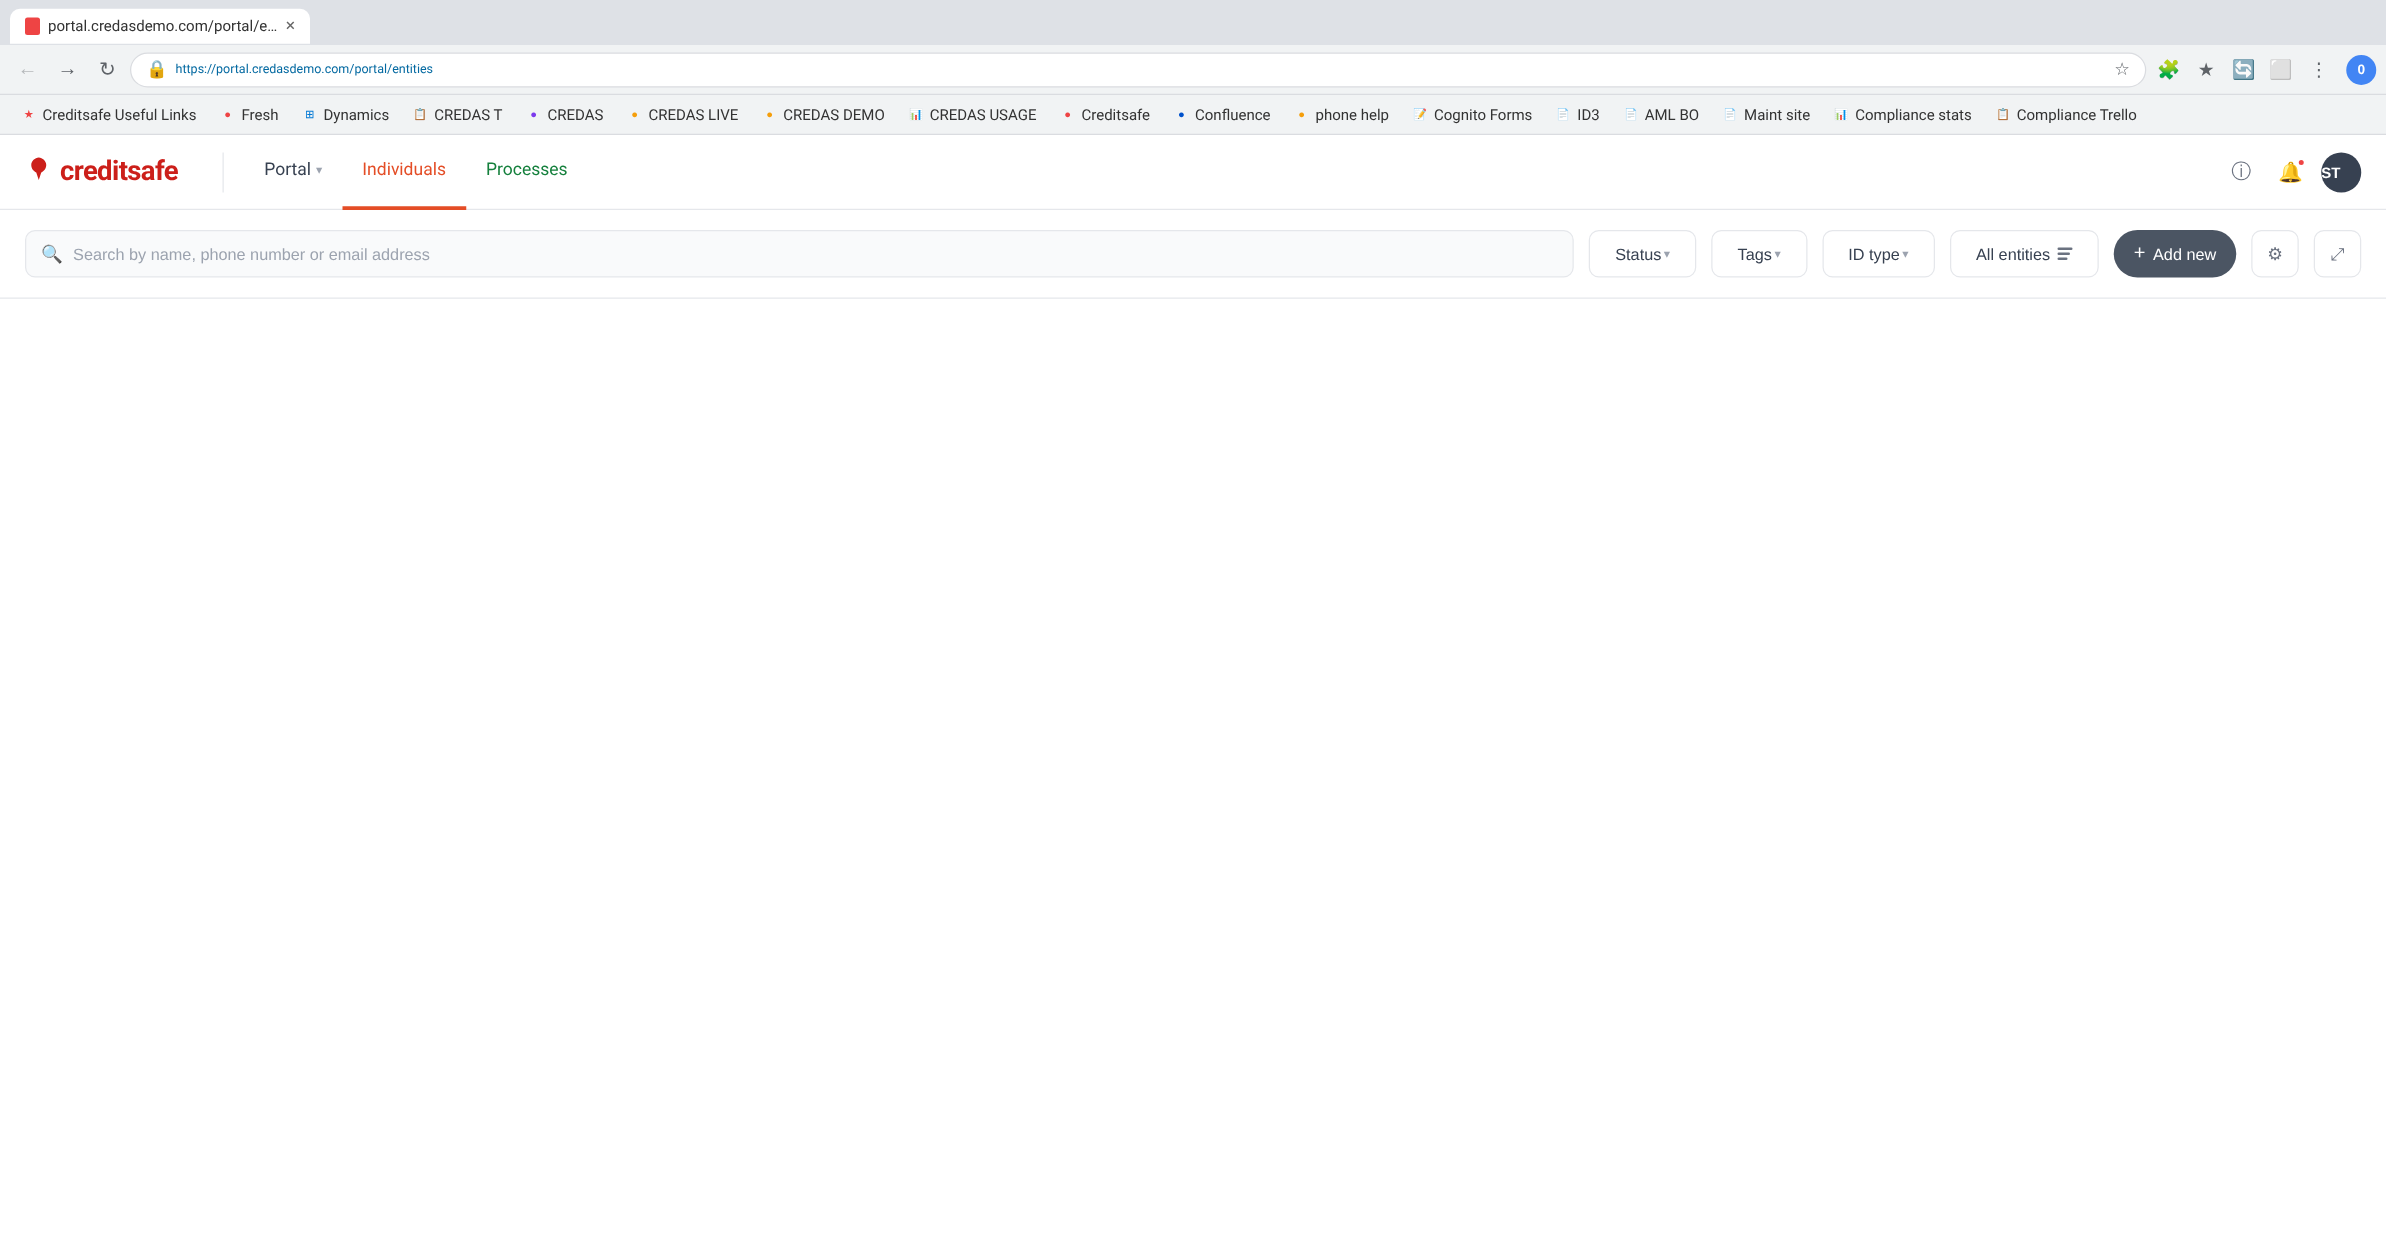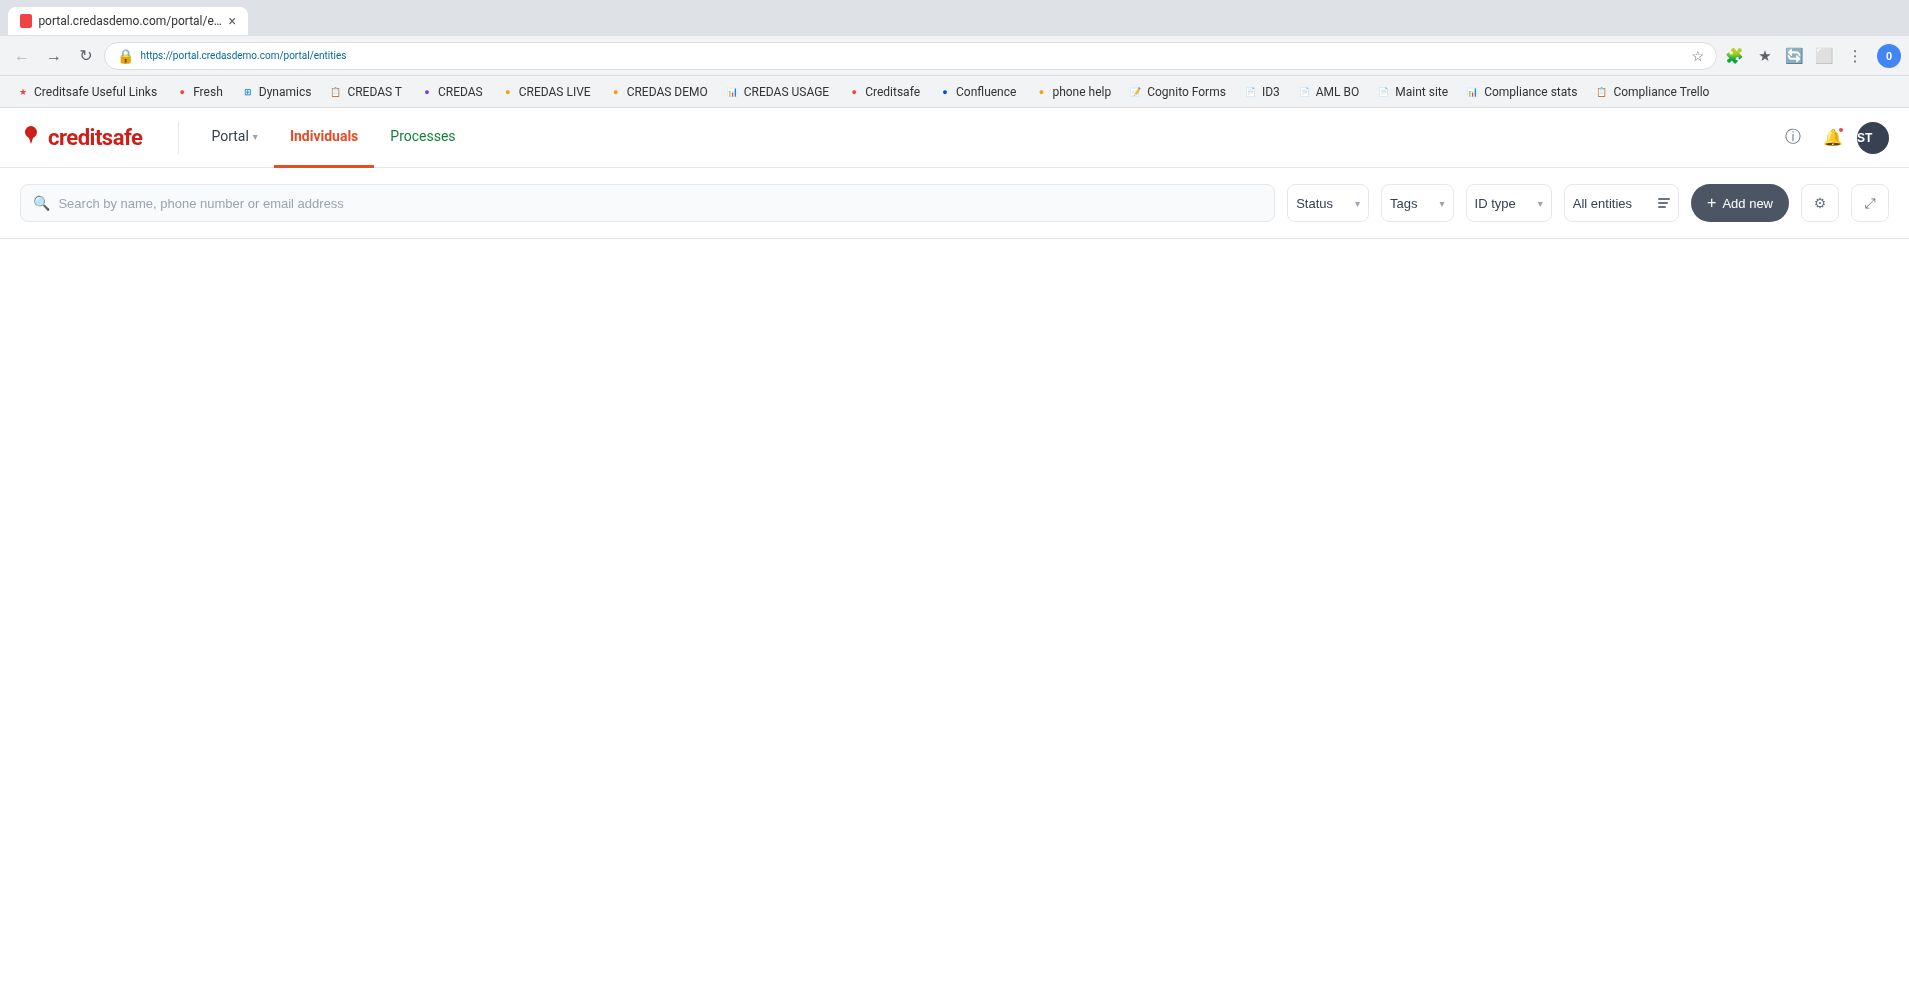--- a/index.html
+++ b/index.html
@@ -32,37 +32,37 @@
     
     .app { background: white; min-height: calc(1007px - 36px - 40px - 32px); }
 
     
     .app-header { background: white; border-bottom: 1px solid #e5e7eb; height: 60px; display: flex; align-items: center; padding: 0 20px; gap: 0; }
     .logo { display: flex; align-items: center; gap: 4px; margin-right: 20px; }
     .logo-text { font-size: 22px; font-weight: 700; color: #cc1f1a; letter-spacing: -0.5px; }
     .header-divider { width: 1px; height: 32px; background: #e5e7eb; margin: 0 16px; }
     .nav { display: flex; align-items: center; gap: 0; }
     .nav-item { padding: 0 16px; height: 60px; display: flex; align-items: center; font-size: 14px; color: #15803d; cursor: pointer; border-bottom: 3px solid transparent; text-decoration: none; gap: 4px; }
-    .nav-item.active { color: #e44d26; border-bottom: 3px solid #e44d26; font-weight: 700; }
+    .nav-item.active { color: #e44d26; border-bottom: 3px solid #e44d26; font-weight: 400; }
     .nav-item.portal { color: #374151; }
     .nav-chevron { font-size: 10px; color: #9ca3af; }
     .header-spacer { flex: 1; }
     .header-actions { display: flex; align-items: center; gap: 8px; }
     .header-icon-btn { background: none; border: none; cursor: pointer; width: 32px; height: 32px; display: flex; align-items: center; justify-content: center; border-radius: 50%; color: #6b7280; font-size: 16px; }
     .notification-btn { position: relative; }
     .notification-dot { position: absolute; top: 4px; right: 4px; width: 8px; height: 8px; background: #ef4444; border-radius: 50%; border: 2px solid white; }
     .avatar-btn { background: #374151; color: white; border-radius: 50%; width: 32px; height: 32px; display: flex; align-items: center; justify-content: flex-start; font-size: 12px; font-weight: 600; border: none; cursor: pointer; }
 
     
     .toolbar { background: white; padding: 16px 20px; display: flex; align-items: center; gap: 12px; border-bottom: 1px solid #e5e7eb; }
     .search-box { flex: 1; display: flex; align-items: center; background: #f9fafb; border: 1px solid #e5e7eb; border-radius: 8px; padding: 0 12px; height: 38px; gap: 8px; }
     .search-icon { color: #9ca3af; font-size: 14px; }
     .search-input { border: none; background: transparent; outline: none; font-size: 13px; color: #374151; width: 100%; }
     .search-input::placeholder { color: #9ca3af; }
-    .filter-btn { display: flex; align-items: center; gap: 22px; padding: 0 8px; height: 38px; border: 1px solid #e5e7eb; border-radius: 8px; background: white; cursor: pointer; font-size: 13px; color: #374151; white-space: nowrap; }
+    .filter-btn { display: flex; align-items: center; gap: 2px; padding: 0 20px; height: 38px; border: 1px solid #e5e7eb; border-radius: 8px; background: white; cursor: pointer; font-size: 13px; color: #374151; white-space: nowrap; }
     .filter-chevron { font-size: 10px; color: #9ca3af; }
     .add-new-btn { display: flex; align-items: center; gap: 6px; padding: 0 16px; height: 38px; border-radius: 20px; background: #4b5563; color: white; border: none; cursor: pointer; font-size: 13px; font-weight: 500; white-space: nowrap; }
     .add-new-icon { font-size: 16px; font-weight: 300; }
     .toolbar-settings-btn { width: 38px; height: 38px; display: flex; align-items: center; justify-content: center; border: 1px solid #e5e7eb; border-radius: 8px; background: white; cursor: pointer; color: #6b7280; font-size: 14px; }
     .toolbar-expand-btn { width: 38px; height: 38px; display: flex; align-items: center; justify-content: center; border: 1px solid #e5e7eb; border-radius: 8px; background: white; cursor: pointer; color: #6b7280; font-size: 14px; }
 
     
     .main-content { padding: 24px 20px; }
     .no-info-text { font-size: 13px; color: #6b7280; }
 

